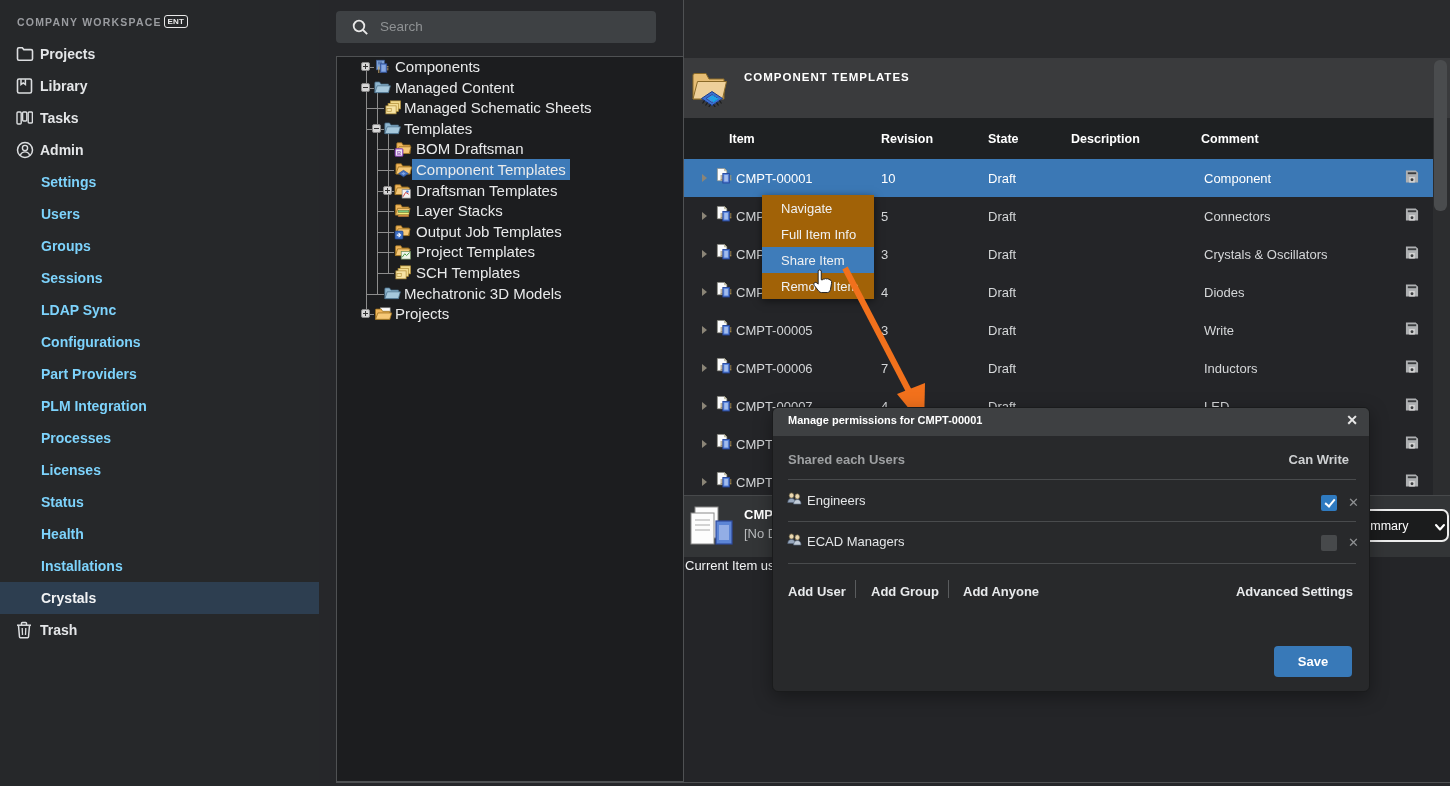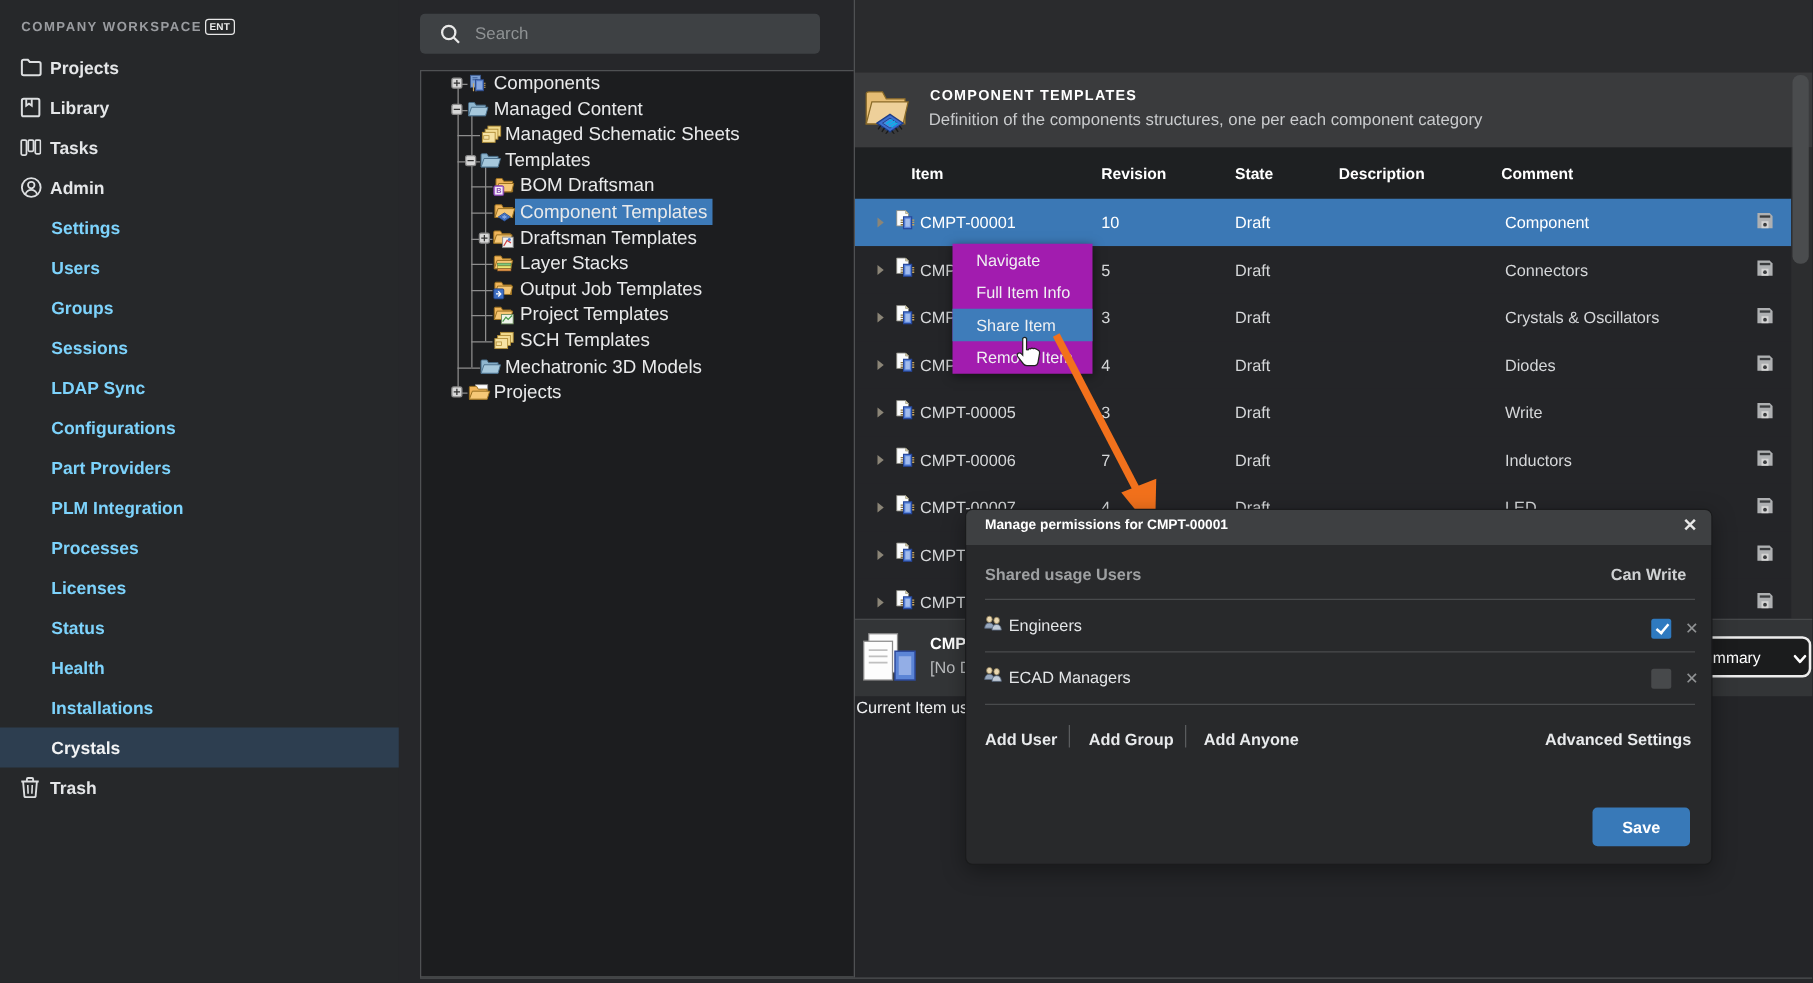--- a/index.html
+++ b/index.html
@@ -58,21 +58,21 @@
 
 
 #dstrip { left:684px; top:495px; width:766px; height:62px; background:#333537; border-top:1px solid #47494b;}
 #ditem { left:744px; top:507px; font-size:13px; font-weight:bold; color:#fff; }
 #dnod { left:744px; top:526px; font-size:13px; color:#b9bbbd; }
 #cur { left:685px; top:558px; font-size:13px; color:#f2f3f4; white-space:nowrap; }
 #drop { left:1348px; top:509px; width:101px; height:33px; background:#1b1c1d; border:2px solid #ededed; border-radius:7px; }
 #drop .dt { position:absolute; left:5px; top:8px; font-size:12.5px; color:#fff; }
 
 
-#menu { left:762px; top:195px; width:112px; height:104px; background:#a21caf; box-shadow:0 2px 8px rgba(0,0,0,0.5); }
+#menu { left:762px; top:195px; width:112px; height:104px; background:#a16207; box-shadow:0 2px 8px rgba(0,0,0,0.5); }
 .mitem { position:absolute; left:0; width:112px; height:26px; color:#f0f1f2; font-size:13px; }
 .mitem span { position:absolute; left:19px; top:50%; transform:translateY(-50%); white-space:nowrap;}
 .mitem.hl { background:#3e7cba; }
 
 
 #modal { left:772px; top:407px; width:598px; height:285px; background:#28292b;
   border:1px solid #1a1b1c; border-radius:6px; box-shadow:0 5px 18px rgba(0,0,0,0.35); }
 #mtitle { position:absolute; left:0; top:0; width:100%; height:28px; background:#3e4042; border-radius:5px 5px 0 0; }
 #mtitle .tt { position:absolute; left:15px; top:6px; font-size:11px; font-weight:bold; color:#fff; }
 #mtitle .x { position:absolute; right:11px; top:4px; font-size:14px; color:#e8e8e8; font-weight:bold;}
@@ -344,21 +344,20 @@
             <line x1="-7.5" y1="2" x2="-9.5" y2="5"></line>
             <line x1="-4.5" y1="4" x2="-6.5" y2="7"></line>
             <line x1="-1.5" y1="6" x2="-3.5" y2="9"></line>
             <line x1="1.5" y1="6" x2="3.5" y2="9"></line>
             <line x1="4.5" y1="4" x2="6.5" y2="7"></line>
             <line x1="7.5" y1="2" x2="9.5" y2="5"></line>
           </g>
         </g>
       </svg>
     <div class="t1">COMPONENT TEMPLATES</div>
-    <div class="t2">Definition of the components structures, one per each component category</div>
   </div>
   <div id="thead" class="abs">
     <span style="left:45px">Item</span>
     <span style="left:197px">Revision</span>
     <span style="left:304px">State</span>
     <span style="left:387px">Description</span>
     <span style="left:517px">Comment</span>
   </div>
   <div id="rows">
       <div class="abs row sel" style="top:159px">
@@ -670,21 +669,21 @@
 
   <svg class="abs" style="left:810px;top:268px" width="25" height="31" viewBox="0 0 20 25" id="hand">
 <path d="M6.5 2.2 Q7.8 0.8 9 2.2 L9 9.5 L10 9.6 Q10.4 8.5 11.6 8.9 Q12.3 8.2 13.4 8.8 Q14.2 8.3 15.2 9.1 L16.8 10 Q17.6 10.5 17.3 12.4 L16.4 17.5 Q16 19.8 14.1 19.8 L9.2 19.8 Q7.9 19.8 7 18.7 L3.3 14 Q2.4 12.7 3.6 11.8 Q4.6 11.1 5.7 12.2 L6.5 13 Z" fill="#fff" stroke="#222" stroke-width="0.8"></path>
     </svg>
 
   <div id="modal" class="abs">
     <div id="mtitle">
         <span class="tt">Manage permissions for CMPT-00001</span>
         <span class="x">✕</span>
       </div>
-    <div class="mgray" style="left:15px;top:44px">Shared usage Users</div>
+    <div class="mgray" style="left:15px;top:44px">Shared each Users</div>
     <div class="mwhite" style="right:20px;top:44px;color:#cfd1d3">Can Write</div>
     <div class="msep" style="top:71px"></div>
     <svg class="abs" style="left:14px;top:84px" width="15" height="14" viewBox="0 0 16 14" id="ppl1">
         <ellipse cx="4.8" cy="3.2" rx="2.4" ry="2.7" fill="#ead8b2" stroke="#8a7a56" stroke-width="0.7"></ellipse>
 <path d="M0.8 10.8 Q1.1 6.4 4.8 6.4 Q8.5 6.4 8.8 10.8 Z" fill="#97a7bd" stroke="#5a6a80" stroke-width="0.7"></path>
 <ellipse cx="11" cy="4.2" rx="2.4" ry="2.7" fill="#ead8b2" stroke="#8a7a56" stroke-width="0.7"></ellipse>
 <path d="M7 12.4 Q7.3 7.6 11 7.6 Q14.7 7.6 15 12.4 Z" fill="#c2ccd8" stroke="#5a6a80" stroke-width="0.7"></path>
       </svg>
     <div class="mrowtxt" style="left:34px;top:85px">Engineers</div>
     <div class="chk on" style="left:548px;top:87px"></div>

